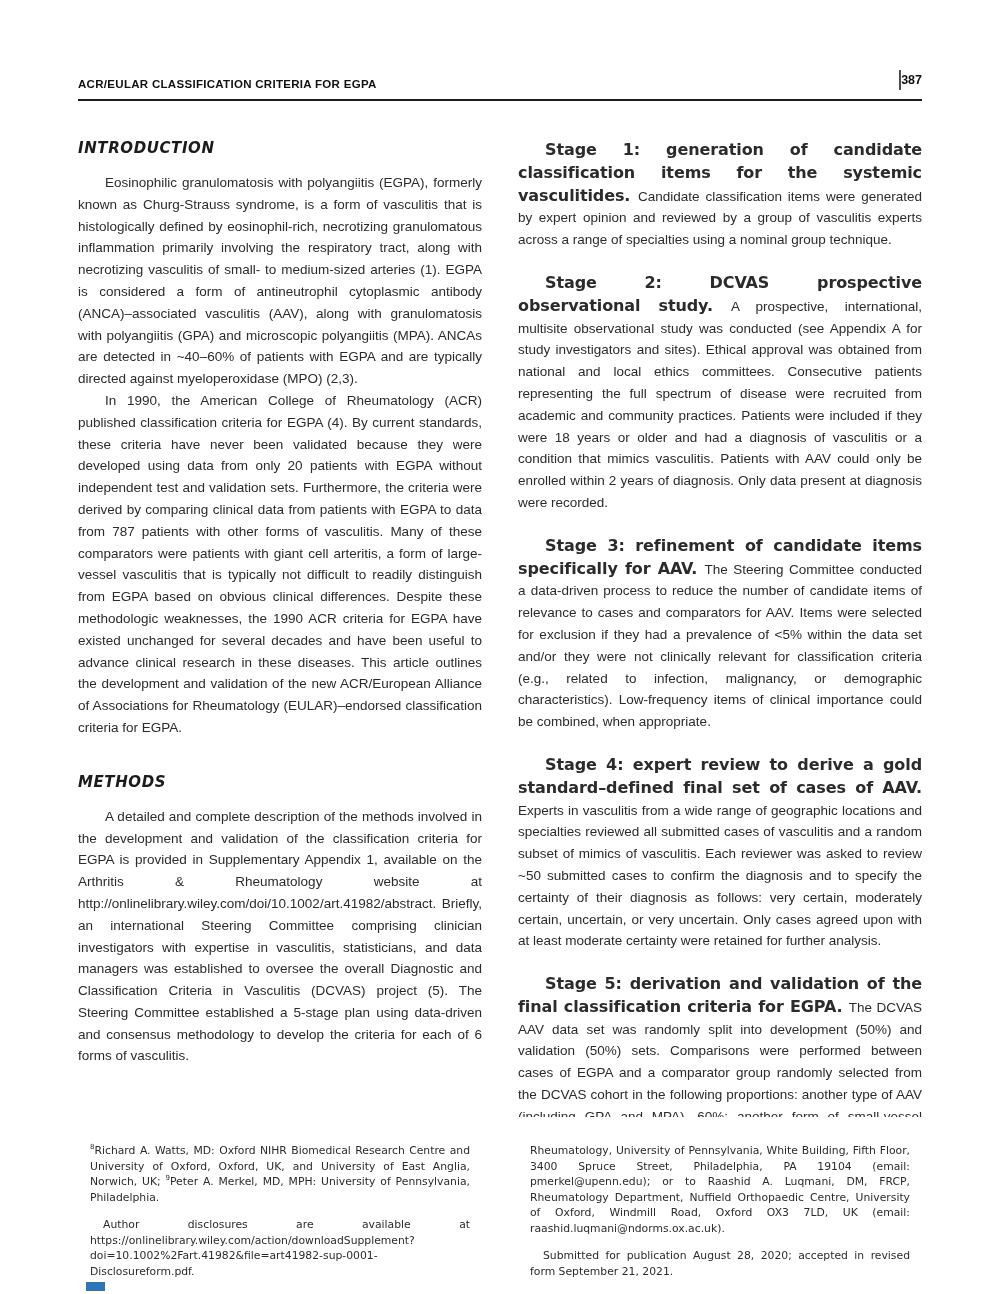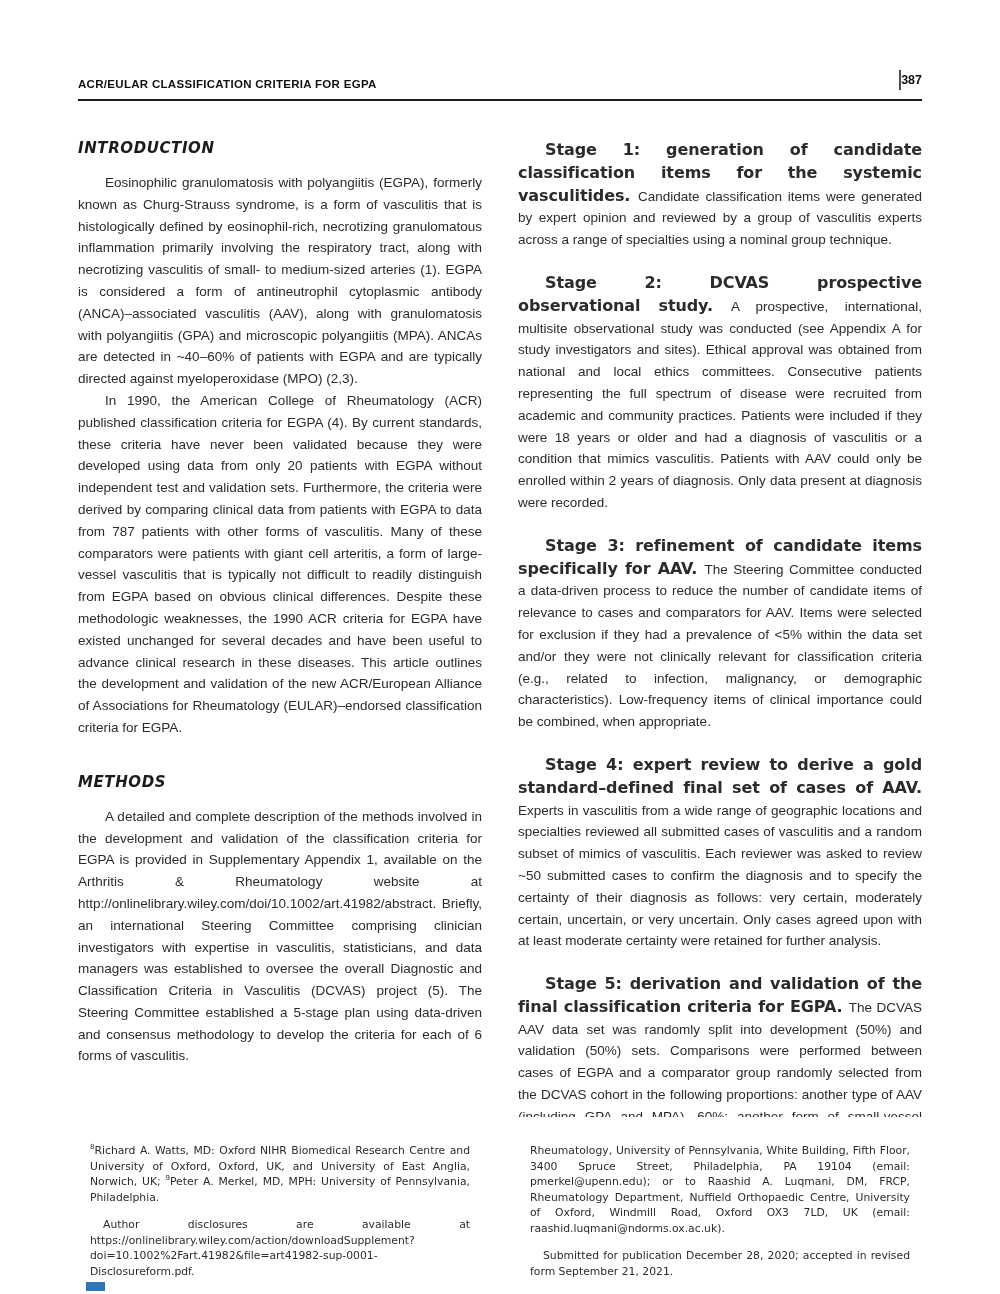--- a/index.html
+++ b/index.html
@@ -108,19 +108,19 @@
   </main>
 
   <footer class="footnotes">
     <div class="col fn">
         <p class="para"><sup>8</sup><span>Richard A. Watts, MD: Oxford NIHR Biomedical Research Centre and University of Oxford, Oxford, UK, and University of East Anglia, Norwich, UK; </span><sup>9</sup><span>Peter A. Merkel, MD, MPH: University of Pennsylvania, Philadelphia.</span></p>
         <p class="para indent"><span>Author disclosures are available at https://onlinelibrary.wiley.com/action/downloadSupplement?doi=10.1002%2Fart.41982&amp;file=art41982-sup-0001-Disclosureform.pdf.</span></p>
         <p class="para indent"><span>Address correspondence to Peter A. Merkel, MD, MPH, Chief, Division of</span></p>
       </div>
     <div class="col fn">
         <p class="para"><span>Rheumatology, University of Pennsylvania, White Building, Fifth Floor, 3400 Spruce Street, Philadelphia, PA 19104 (email: pmerkel@upenn.edu); or to Raashid A. Luqmani, DM, FRCP, Rheumatology Department, Nuffield Orthopaedic Centre, University of Oxford, Windmill Road, Oxford OX3 7LD, UK (email: raashid.luqmani@ndorms.ox.ac.uk).</span></p>
-        <p class="para indent"><span>Submitted for publication December 28, 2020; accepted in revised form September 21, 2021.</span></p>
+        <p class="para indent"><span>Submitted for publication August 28, 2020; accepted in revised form September 21, 2021.</span></p>
       </div>
   </footer>
 
   <div class="blue-marker" style="background: rgb(46, 117, 182);"></div>
 
 </div>
 
 </body></html>

